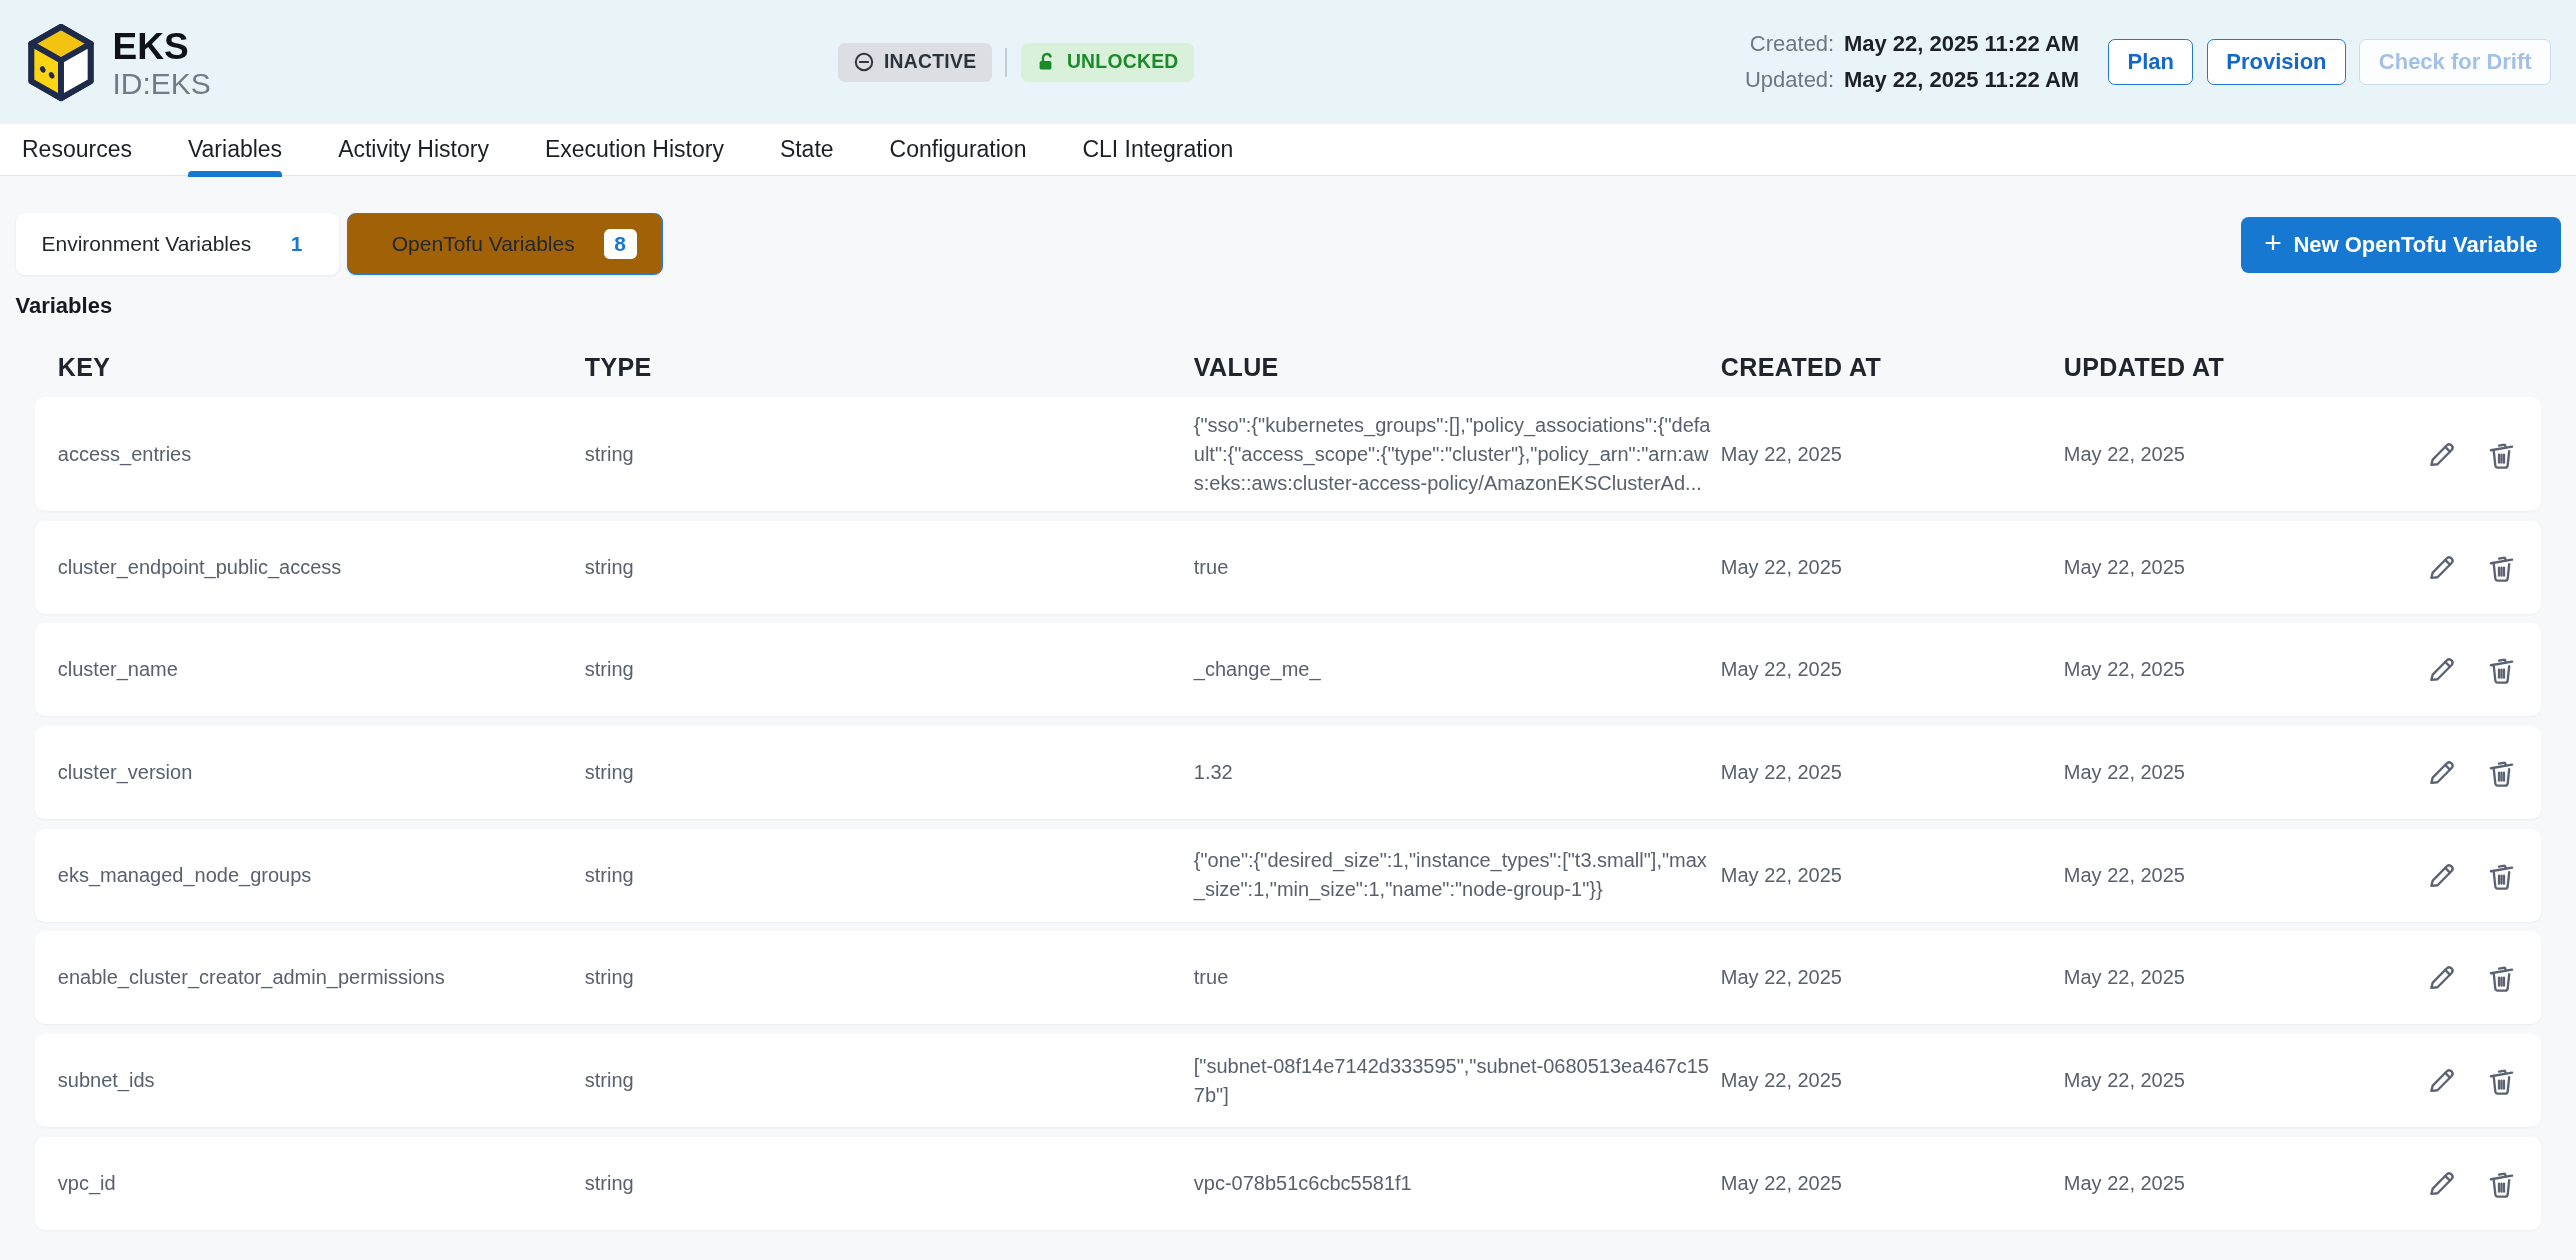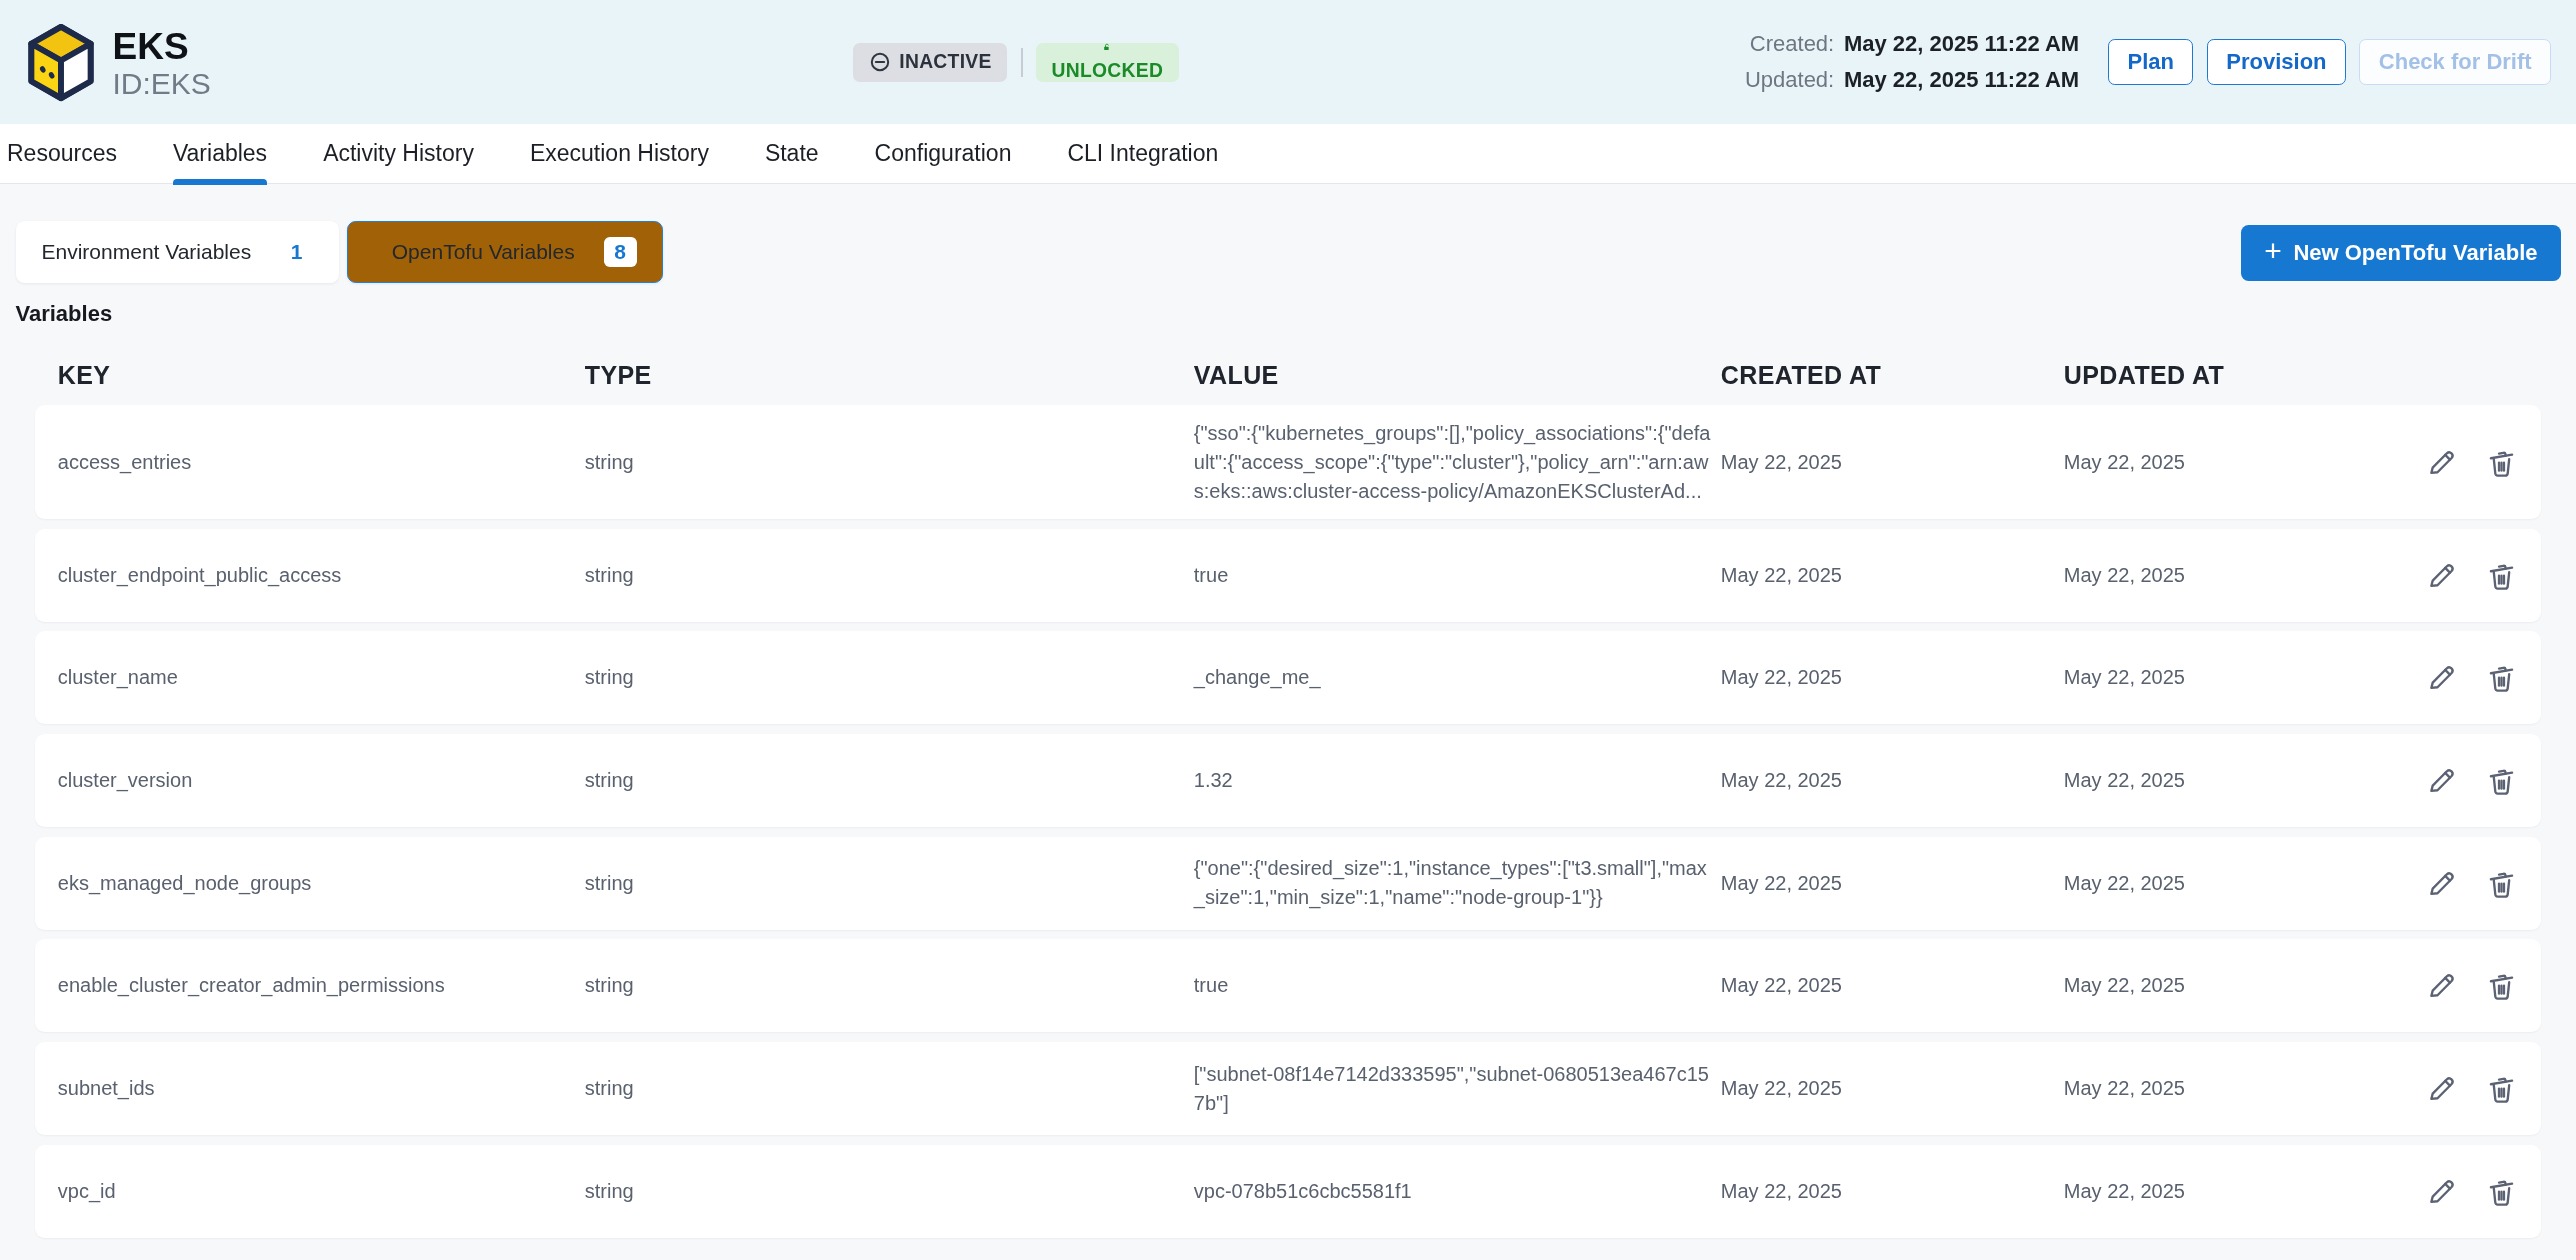--- a/index.html
+++ b/index.html
@@ -22,37 +22,37 @@
     height:124px;background:var(--header-bg);
     display:flex;align-items:center;padding:0 25px;
   }
   .brand{display:flex;align-items:center;gap:15.5px;}
   .brand-title{font-size:37px;font-weight:700;color:#0f1217;line-height:41px;}
   .brand-id{font-size:30px;color:#717a86;line-height:29px;margin-top:1.9px;}
   .badges{display:flex;align-items:center;margin:0 auto;transform:translateX(58px);justify-content:center;}
   .badge{display:inline-flex;align-items:center;gap:8.7px;height:39px;padding:0 15.5px;
     border-radius:6.8px;font-size:19.3px;font-weight:700;letter-spacing:0.3px;}
   .badge-inactive{background:#dcdee3;color:#2c323c;}
-  .badge-unlocked{background:#d9f1da;color:#1b8a28;flex-direction:column;}
+  .badge-unlocked{background:#d9f1da;color:#1b8a28;}
   .badge-divider{width:1.9px;height:29px;background:#c6ccd4;margin:0 13.5px;}
   .meta{display:grid;grid-template-columns:auto auto;column-gap:9.7px;row-gap:9.7px;
     font-size:22px;align-items:center;margin-right:29px;margin-left:40px;}
   .meta-label{color:#6e7681;text-align:right;}
   .meta-value{color:#1c2128;font-weight:600;}
   .header-actions{display:flex;gap:13.5px;align-items:center;}
   .btn-outline{
     height:46px;padding:0 18.4px;border-radius:6.8px;border:1.9px solid #1f78d4;
     background:#fff;color:#1468c8;font-size:22px;font-weight:700;
     font-family:inherit;cursor:pointer;white-space:nowrap;
   }
   .btn-outline:disabled{color:#a3c0e6;border-color:#c9dcf4;background:#fcfdfe;cursor:default;}
   
   .tabs{
-    height:60px;background:#fff;border-bottom:1.9px solid #e4e6ea;
-    display:flex;align-items:stretch;gap:56px;padding:0 7px;
+    height:52px;background:#fff;border-bottom:1.9px solid #e4e6ea;
+    display:flex;align-items:stretch;gap:56px;padding:0 22px;
   }
   .tab{
     display:flex;align-items:center;font-size:23px;font-weight:500;color:#1c2026;
     position:relative;cursor:pointer;white-space:nowrap;
   }
   .tab.active::after{
     content:"";position:absolute;left:0;right:0;bottom:-1.9px;height:5.8px;
     background:var(--primary);border-radius:3.9px 3.9px 0 0;
   }
   

